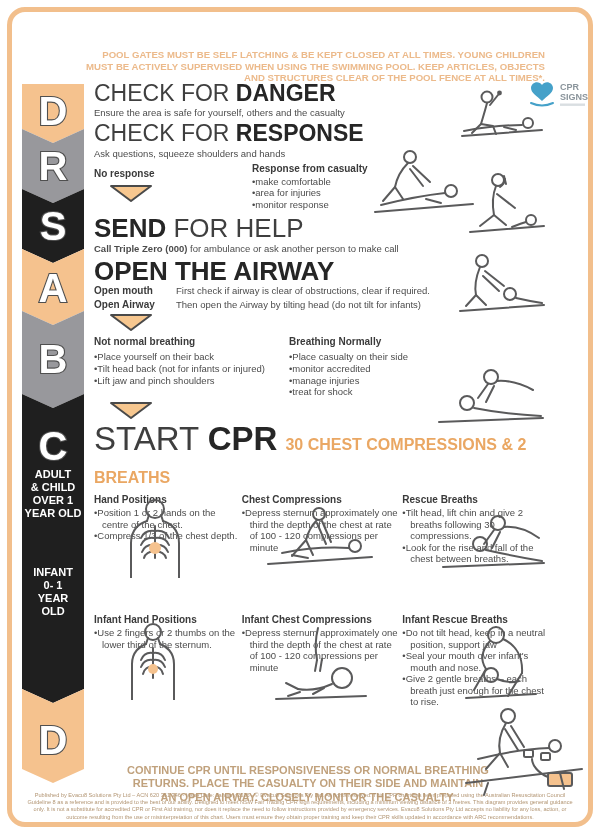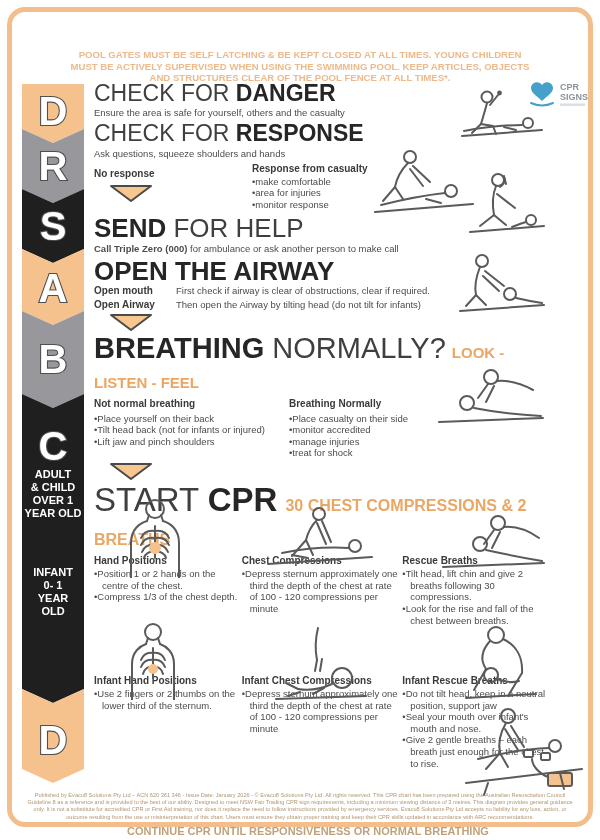--- a/index.html
+++ b/index.html
@@ -6,21 +6,21 @@
   .page { position:relative; width:600px; height:840px; background:#ffffff;
           font-family:"Liberation Sans", sans-serif; overflow:hidden; margin:0 auto; }
   .frame { position:absolute; left:7px; top:7px; right:7px; bottom:13px;
            border:5px solid #F2BF8C; border-radius:18px; pointer-events:none; }
 
   
   .title { position:absolute; top:10px; left:0; right:0; text-align:center;
            font-size:38px; letter-spacing:-1px; color:#3b3b3b; line-height:1; }
   .title .tb { font-weight:800; color:#1f1f1f; }
   .title .tr { font-weight:400; }
-  .pool { position:absolute; top:49px; left:55px; right:55px; text-align:center;
+  .pool { position:absolute; top:49px; left:55px; right:55px; text-align:right;
           font-size:9.6px; font-weight:700; color:#ECBA8B; line-height:1.2; white-space:pre-line; }
 
   
   .sidebar { position:absolute; left:22px; top:84px; }
   .chev-letter { font-family:"Liberation Sans",sans-serif; font-size:40px; font-weight:800;
                  fill:#ffffff; stroke:#4f4f4f; stroke-width:2.2px; paint-order:stroke; text-anchor:middle; }
   .chev-label  { font-family:"Liberation Sans",sans-serif; font-size:11px; font-weight:700;
                  fill:#ffffff; text-anchor:middle; }
 
   
@@ -146,21 +146,20 @@
       <div class="row" style="margin-top:3px;">
         <span class="bl" style="width:82px;">Open Airway</span>
         <span class="txt" style="width:270px;">Then open the Airway by tilting head (do not tilt for infants)</span>
       </div>
       <svg class="tri trisvg" width="46" height="19">
           <polygon points="3,2 43,2 23,17"></polygon>
         </svg>
     </div>
 
     <div style="margin-top:2px;">
-      <div class="hd s30"><span class="hb">BREATHING</span><span class="hr"> NORMALLY?</span><span class="acc" style="font-size:15px; margin-left:6px;">LOOK - LISTEN - FEEL</span></div>
       <div class="row" style="margin-top:4px;">
         <div style="width:195px;">
           <div class="bl">Not normal breathing</div>
           <ul class="b" style="margin-top:4px;">
             <li>Place yourself on their back</li>
             <li>Tilt head back (not for infants or injured)</li>
             <li>Lift jaw and pinch shoulders</li>
           </ul>
         </div>
         <div style="width:180px;">

